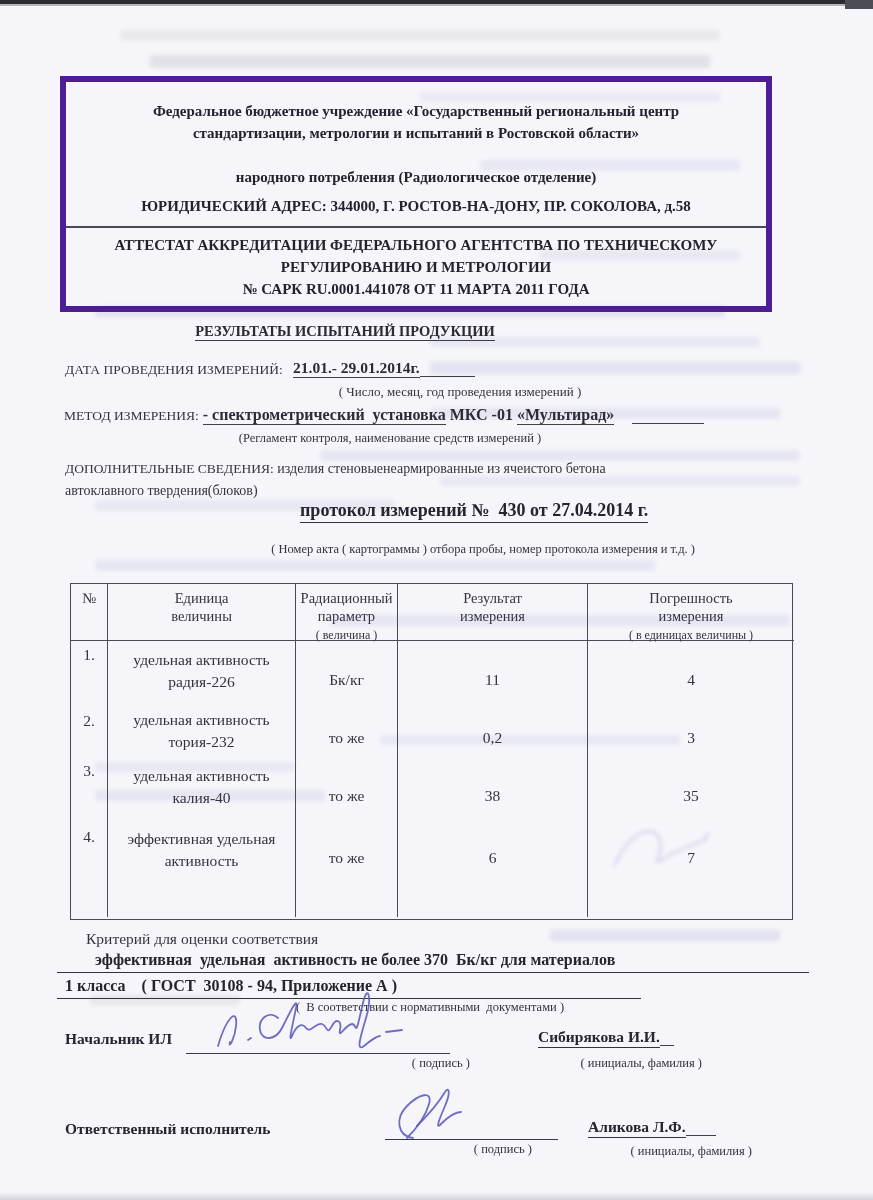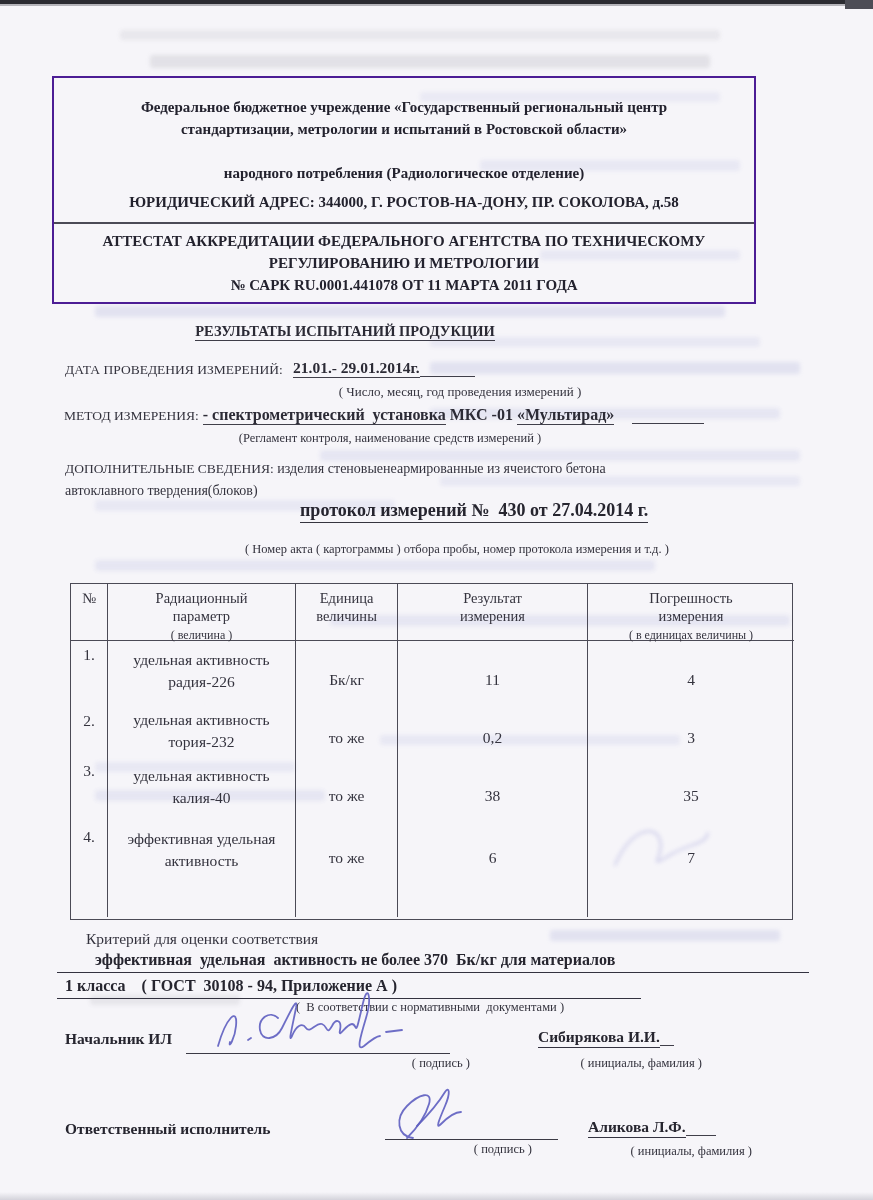--- a/index.html
+++ b/index.html
@@ -13,22 +13,22 @@
   
   .scan-top{position:absolute;top:0;left:0;width:873px;height:4px;background:#2b2b31;}
   .scan-top-fade{position:absolute;top:4px;left:0;width:873px;height:2px;background:rgba(60,60,70,.35);}
   .scan-corner{position:absolute;top:0;right:0;width:28px;height:9px;background:#4d4d56;}
   .scan-bottom{position:absolute;bottom:0;left:0;width:873px;height:8px;
     background:linear-gradient(to bottom,rgba(170,170,182,0),rgba(170,170,182,.45));}
   .ghost{position:absolute;border-radius:3px;filter:blur(2px);}
   .gb{background:rgba(96,104,188,.13);}
   .gg{background:rgba(122,122,138,.16);}
   
-  .header-box{position:absolute;left:52px;top:76px;width:700px;height:224px;
-    border:2px solid #4c1d95;background:transparent;}
+  .header-box{position:absolute;left:60px;top:76px;width:700px;height:224px;
+    border:6px solid #4c1d95;background:transparent;}
   .org{position:absolute;top:18px;left:6px;right:6px;text-align:center;
     font-weight:bold;font-size:15px;line-height:22px;color:#23222e;}
   .org .line5{display:block;margin-top:7px;}
   .box-sep{position:absolute;top:144px;left:0;right:0;border-top:2px solid #4b4a56;}
   .accr{position:absolute;top:152px;left:4px;right:4px;text-align:center;
     font-weight:bold;font-size:15px;line-height:22px;color:#23222e;}
   
   .doc-title{position:absolute;top:323px;left:0;width:690px;text-align:center;
     font-size:14.5px;font-weight:600;color:#2b2a35;}
   .doc-title span{border-bottom:1.2px solid #3e3d48;padding-bottom:1px;}
@@ -38,21 +38,21 @@
   .tail{display:inline-block;border-bottom:1.3px solid #403f4a;height:14px;vertical-align:bottom;}
   .date-label{position:absolute;left:65px;top:362px;}
   .date-value{position:absolute;left:293px;top:359px;font-size:15.5px;font-weight:600;color:#2c2b36;}
   .date-hint{position:absolute;left:250px;top:384px;width:420px;text-align:center;font-size:13px;}
   .method-row{position:absolute;left:64px;top:406px;white-space:nowrap;}
   .method-val{font-size:16px;font-weight:600;color:#2c2b36;}
   .method-hint{position:absolute;left:230px;top:431px;width:320px;text-align:center;font-size:12.5px;}
   .addl-row{position:absolute;left:65px;top:458px;width:700px;font-size:14px;line-height:22px;}
   .protocol{position:absolute;left:300px;top:500px;font-size:18px;font-weight:bold;color:#26252f;}
   .protocol span{border-bottom:1.7px solid #35343f;padding-bottom:2px;}
-  .protocol-hint{position:absolute;left:245px;top:542px;width:450px;text-align:left;font-size:12.5px;}
+  .protocol-hint{position:absolute;left:245px;top:542px;width:450px;text-align:right;font-size:12.5px;}
   
   .rtable{position:absolute;left:70px;top:583px;width:723px;height:337px;
     border:1.8px solid #4b4a56;box-sizing:border-box;
     display:grid;grid-template-columns:37px 188px 102px 190px 206px;
     grid-template-rows:57px 66px 50px 66px 94px;}
   .cell{border-right:1px solid #4b4a56;box-sizing:border-box;text-align:center;}
   .cell.last{border-right:none;}
   .th{border-bottom:1.2px solid #4b4a56;padding-top:5px;font-size:14.5px;line-height:18px;}
   .th-sub{font-size:12px;}
   .td{font-size:15.5px;}
@@ -154,27 +154,27 @@
     <span class="pre">протокол измерений №  430 от 27.04.2014 г.</span>
   </div>
   <div class="protocol-hint pre">( Номер акта ( картограммы ) отбора пробы, номер протокола измерения и т.д. )</div>
 
   <div class="rtable">
 
     <div class="cell th">
       <span>№</span>
     </div>
     <div class="cell th">
+      <span>Единица</span><br>
+      <span>величины</span>
+    </div>
+    <div class="cell th">
       <span>Радиационный</span><br>
       <span>параметр</span><br>
       <span class="th-sub pre">( величина )</span>
-    </div>
-    <div class="cell th">
-      <span>Единица</span><br>
-      <span>величины</span>
     </div>
     <div class="cell th">
       <span>Результат</span><br>
       <span>измерения</span>
     </div>
     <div class="cell th last">
       <span>Погрешность</span><br>
       <span>измерения</span><br>
       <span class="th-sub pre">( в единицах величины )</span>
     </div>

